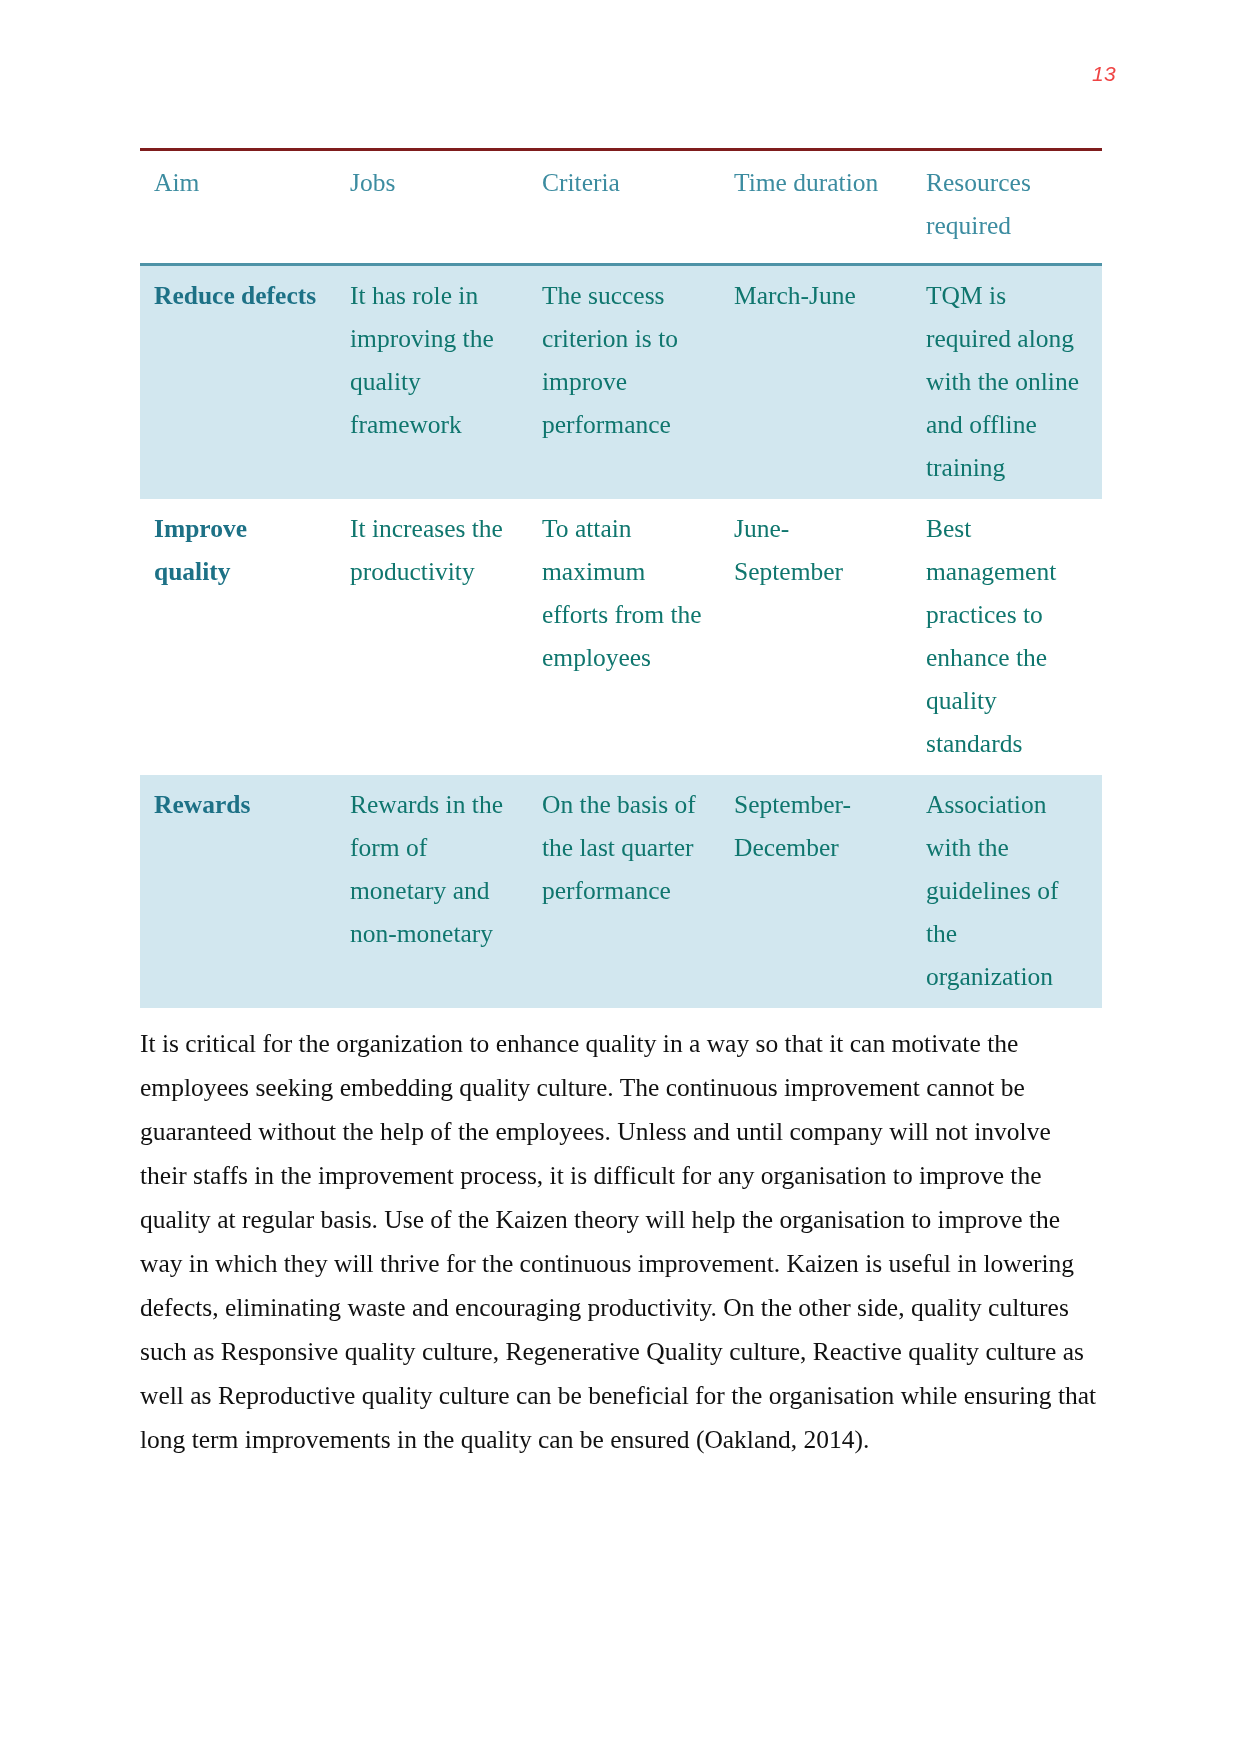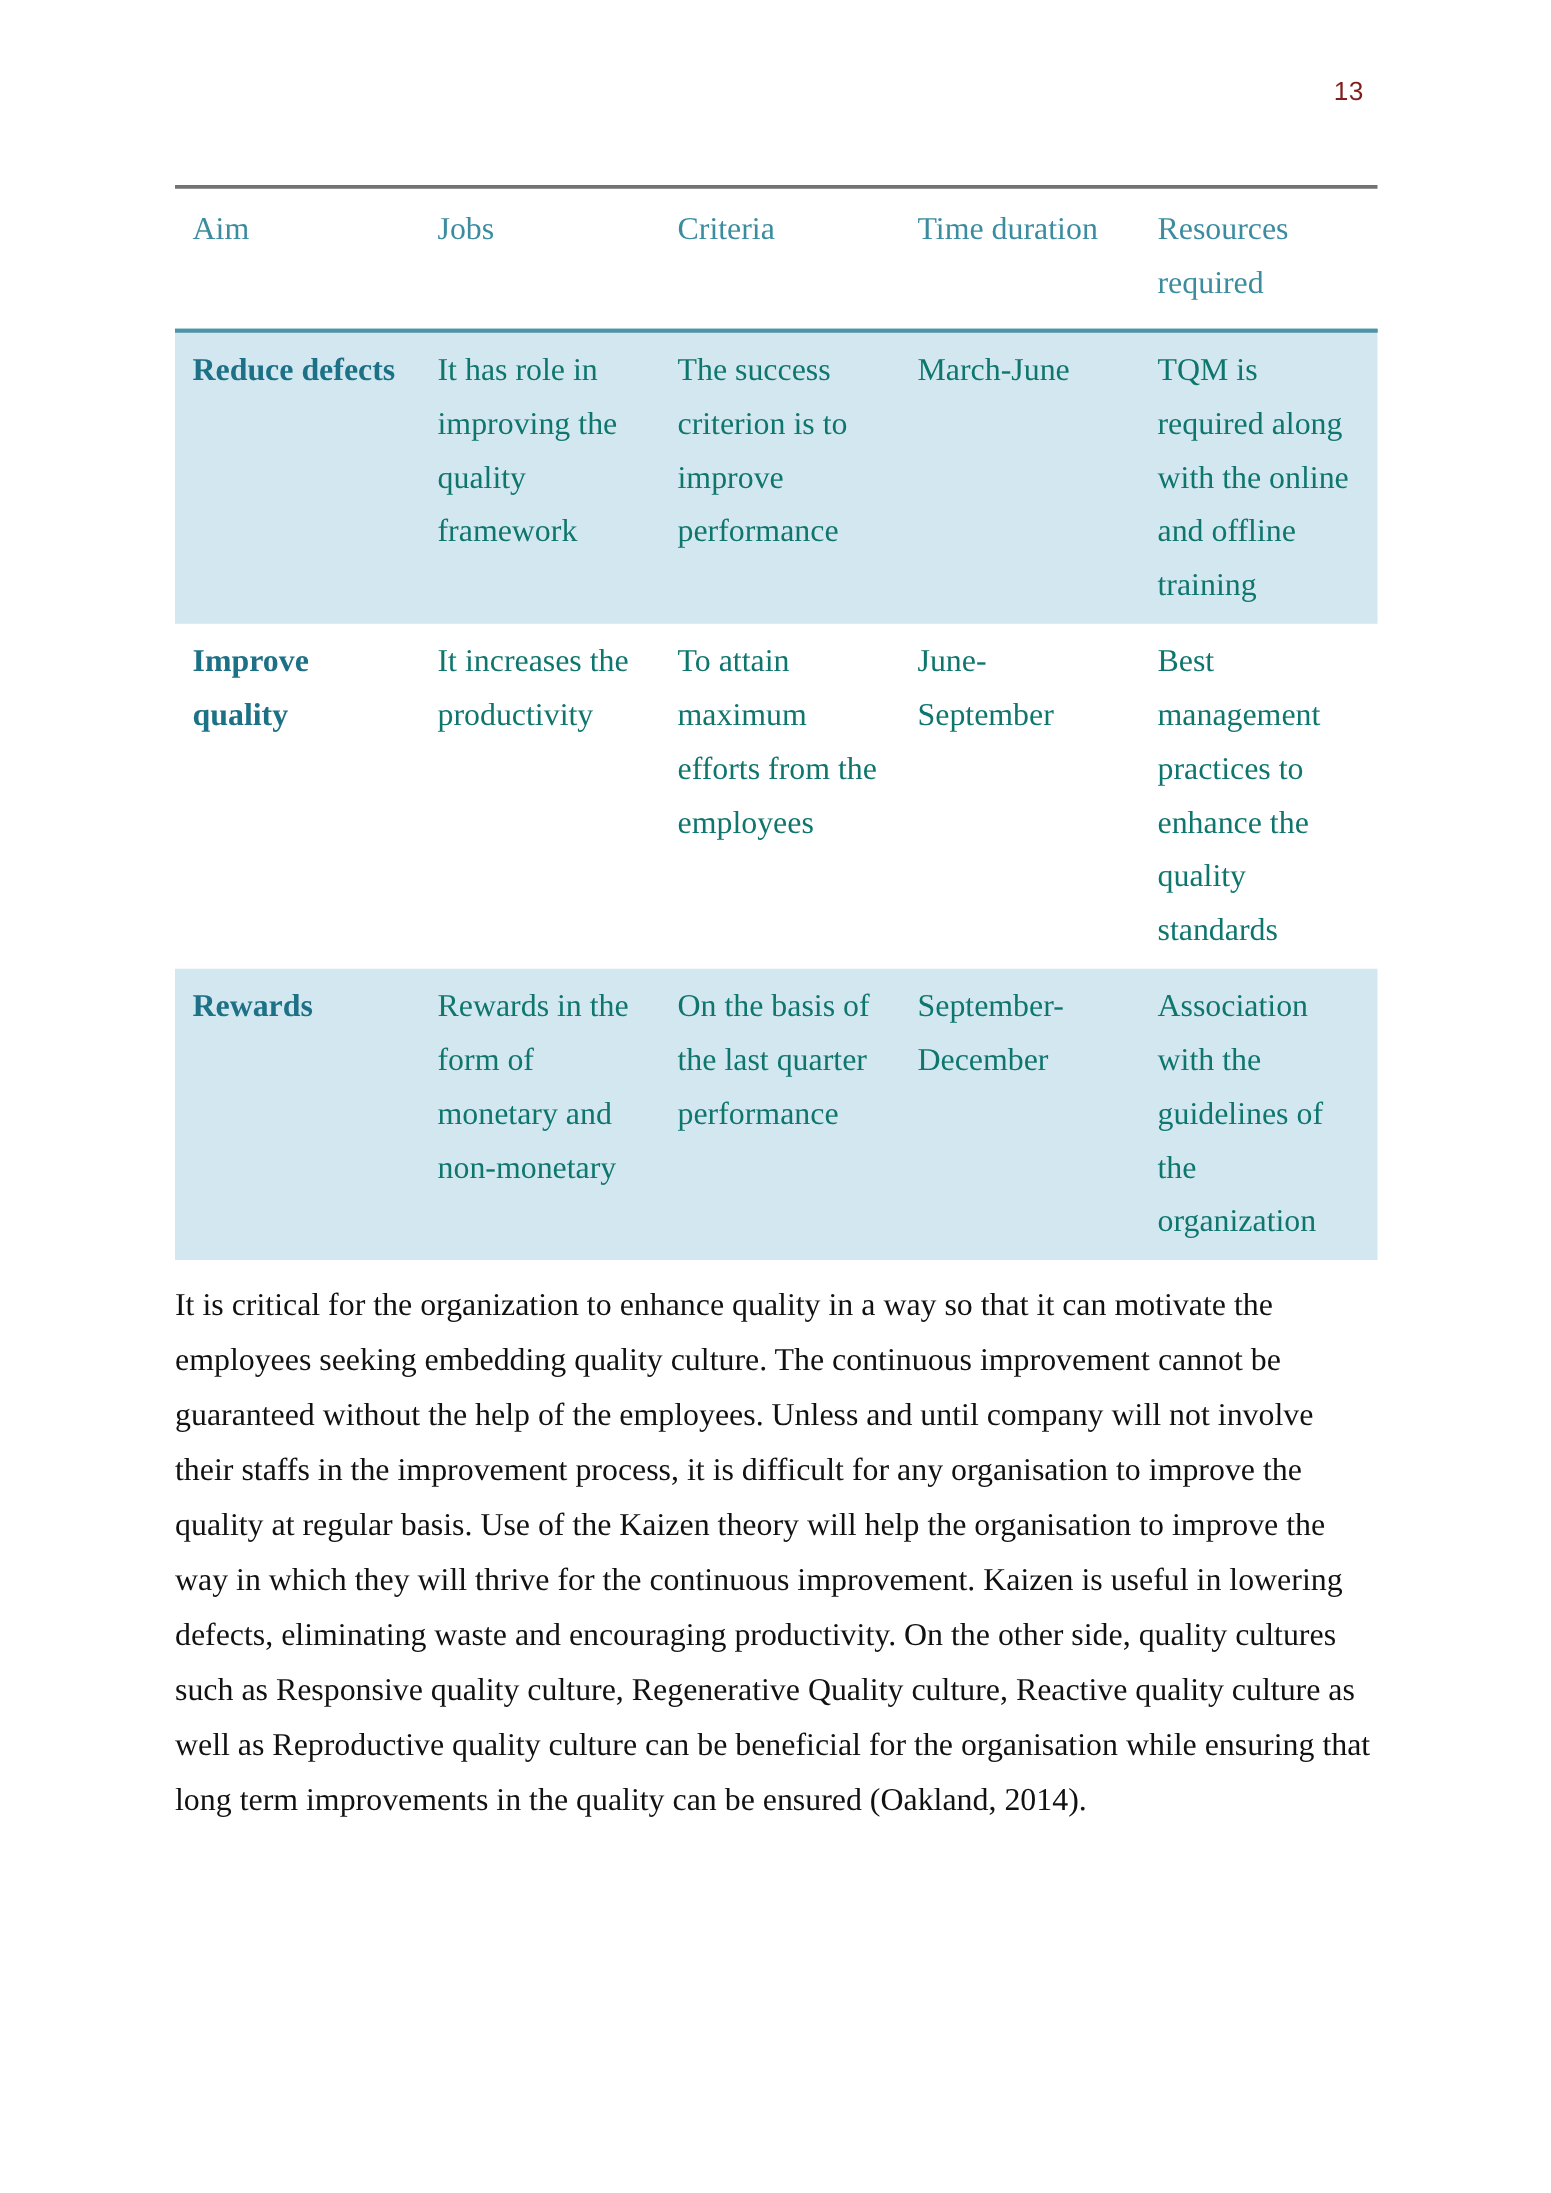--- a/index.html
+++ b/index.html
@@ -18,25 +18,26 @@
   .page {
     position: relative;
     width: 1241px;
     height: 1754px;
     box-sizing: border-box;
     background: #ffffff;
   }
   .page-number {
     position: absolute;
     top: 62px;
-    right: 150px;
+    right: 125px;
     font-family: "Liberation Sans", "DejaVu Sans", sans-serif;
     font-size: 21px;
-    color: #7f1d1d;
+    color: #ef4444;
     letter-spacing: 0.3px;
+    font-style: italic;
   }
   .content {
     position: absolute;
     left: 140px;
     top: 148px;
     width: 962px;
   }
 
   
   table.data-table {
@@ -55,21 +56,21 @@
     vertical-align: top;
     padding: 8px 16px 10px 14px;
     font-size: 25.5px;
     line-height: 43px;
     color: #0f766e;
     font-weight: normal;
     text-align: left;
     border: none;
   }
   table.data-table thead tr {
-    border-top: 3px solid #737373;
+    border-top: 3px solid #7f1d1d;
     border-bottom: 3px solid #4E93A7;
   }
   table.data-table thead th {
     padding-top: 10px;
     padding-bottom: 16px;
     color: #3C8CA0;
   }
   table.data-table tbody tr.shaded {
     background: #D2E7EF;
     margin-top: 29px;

